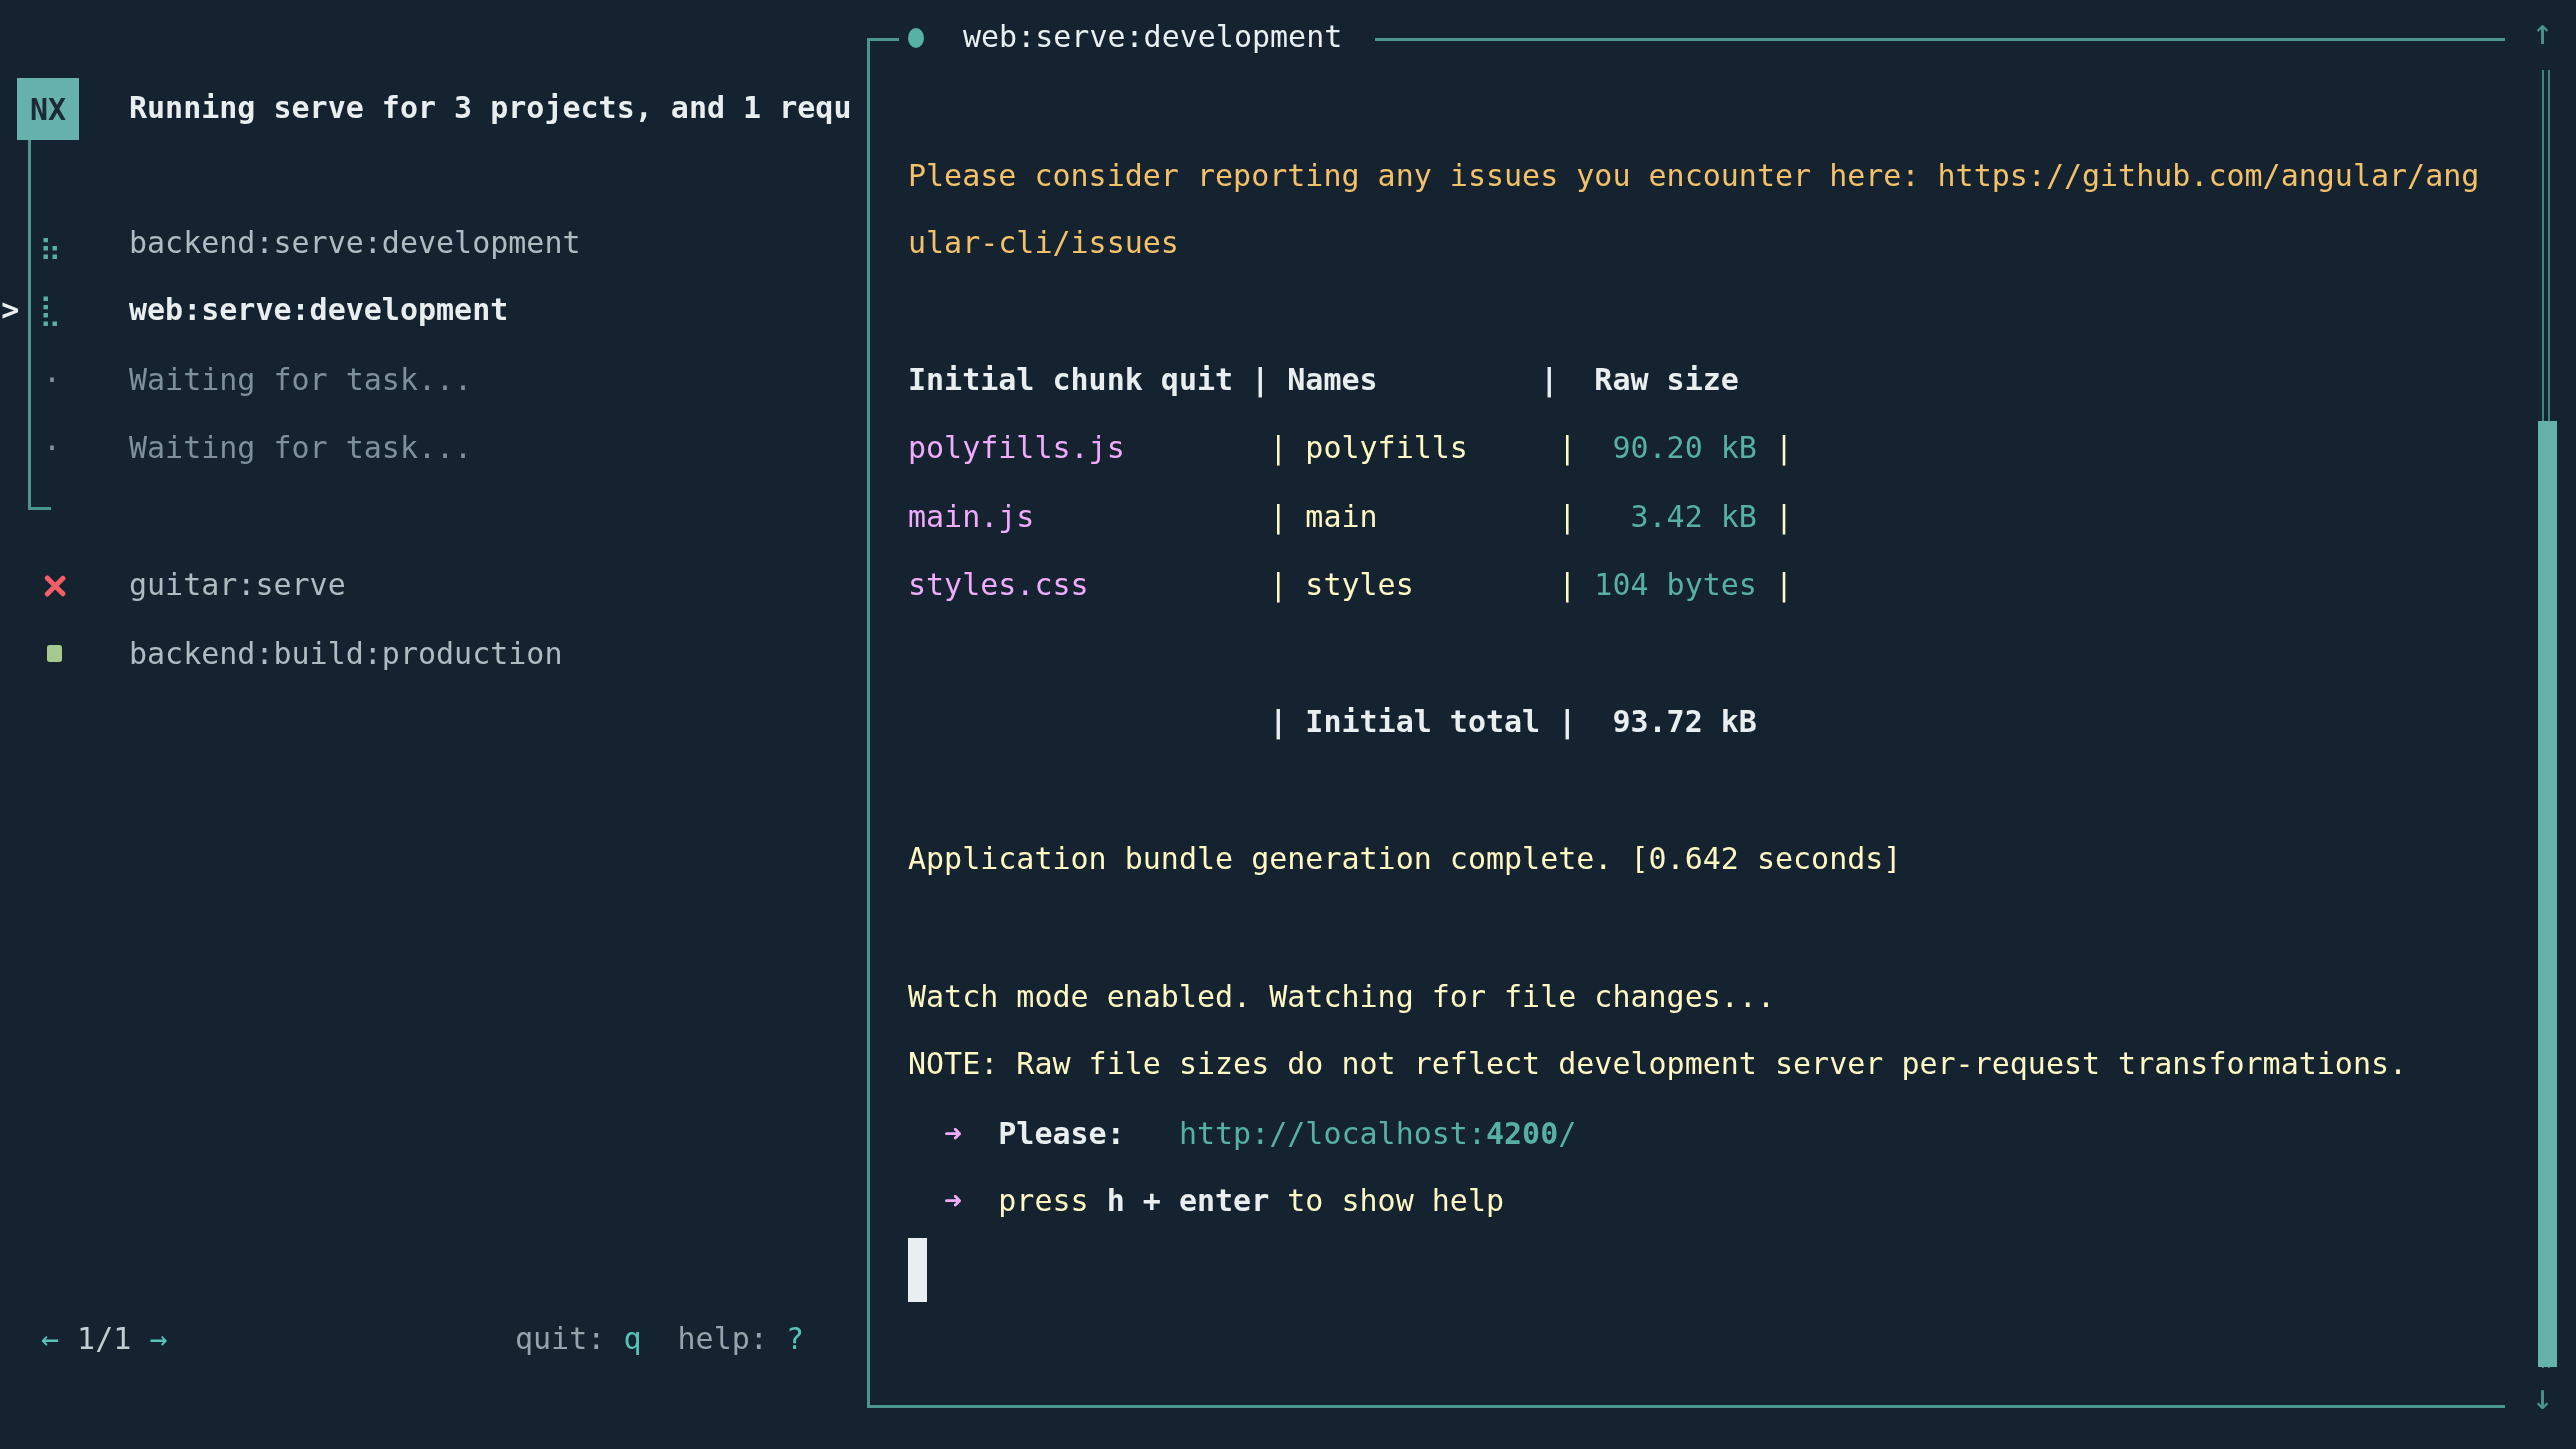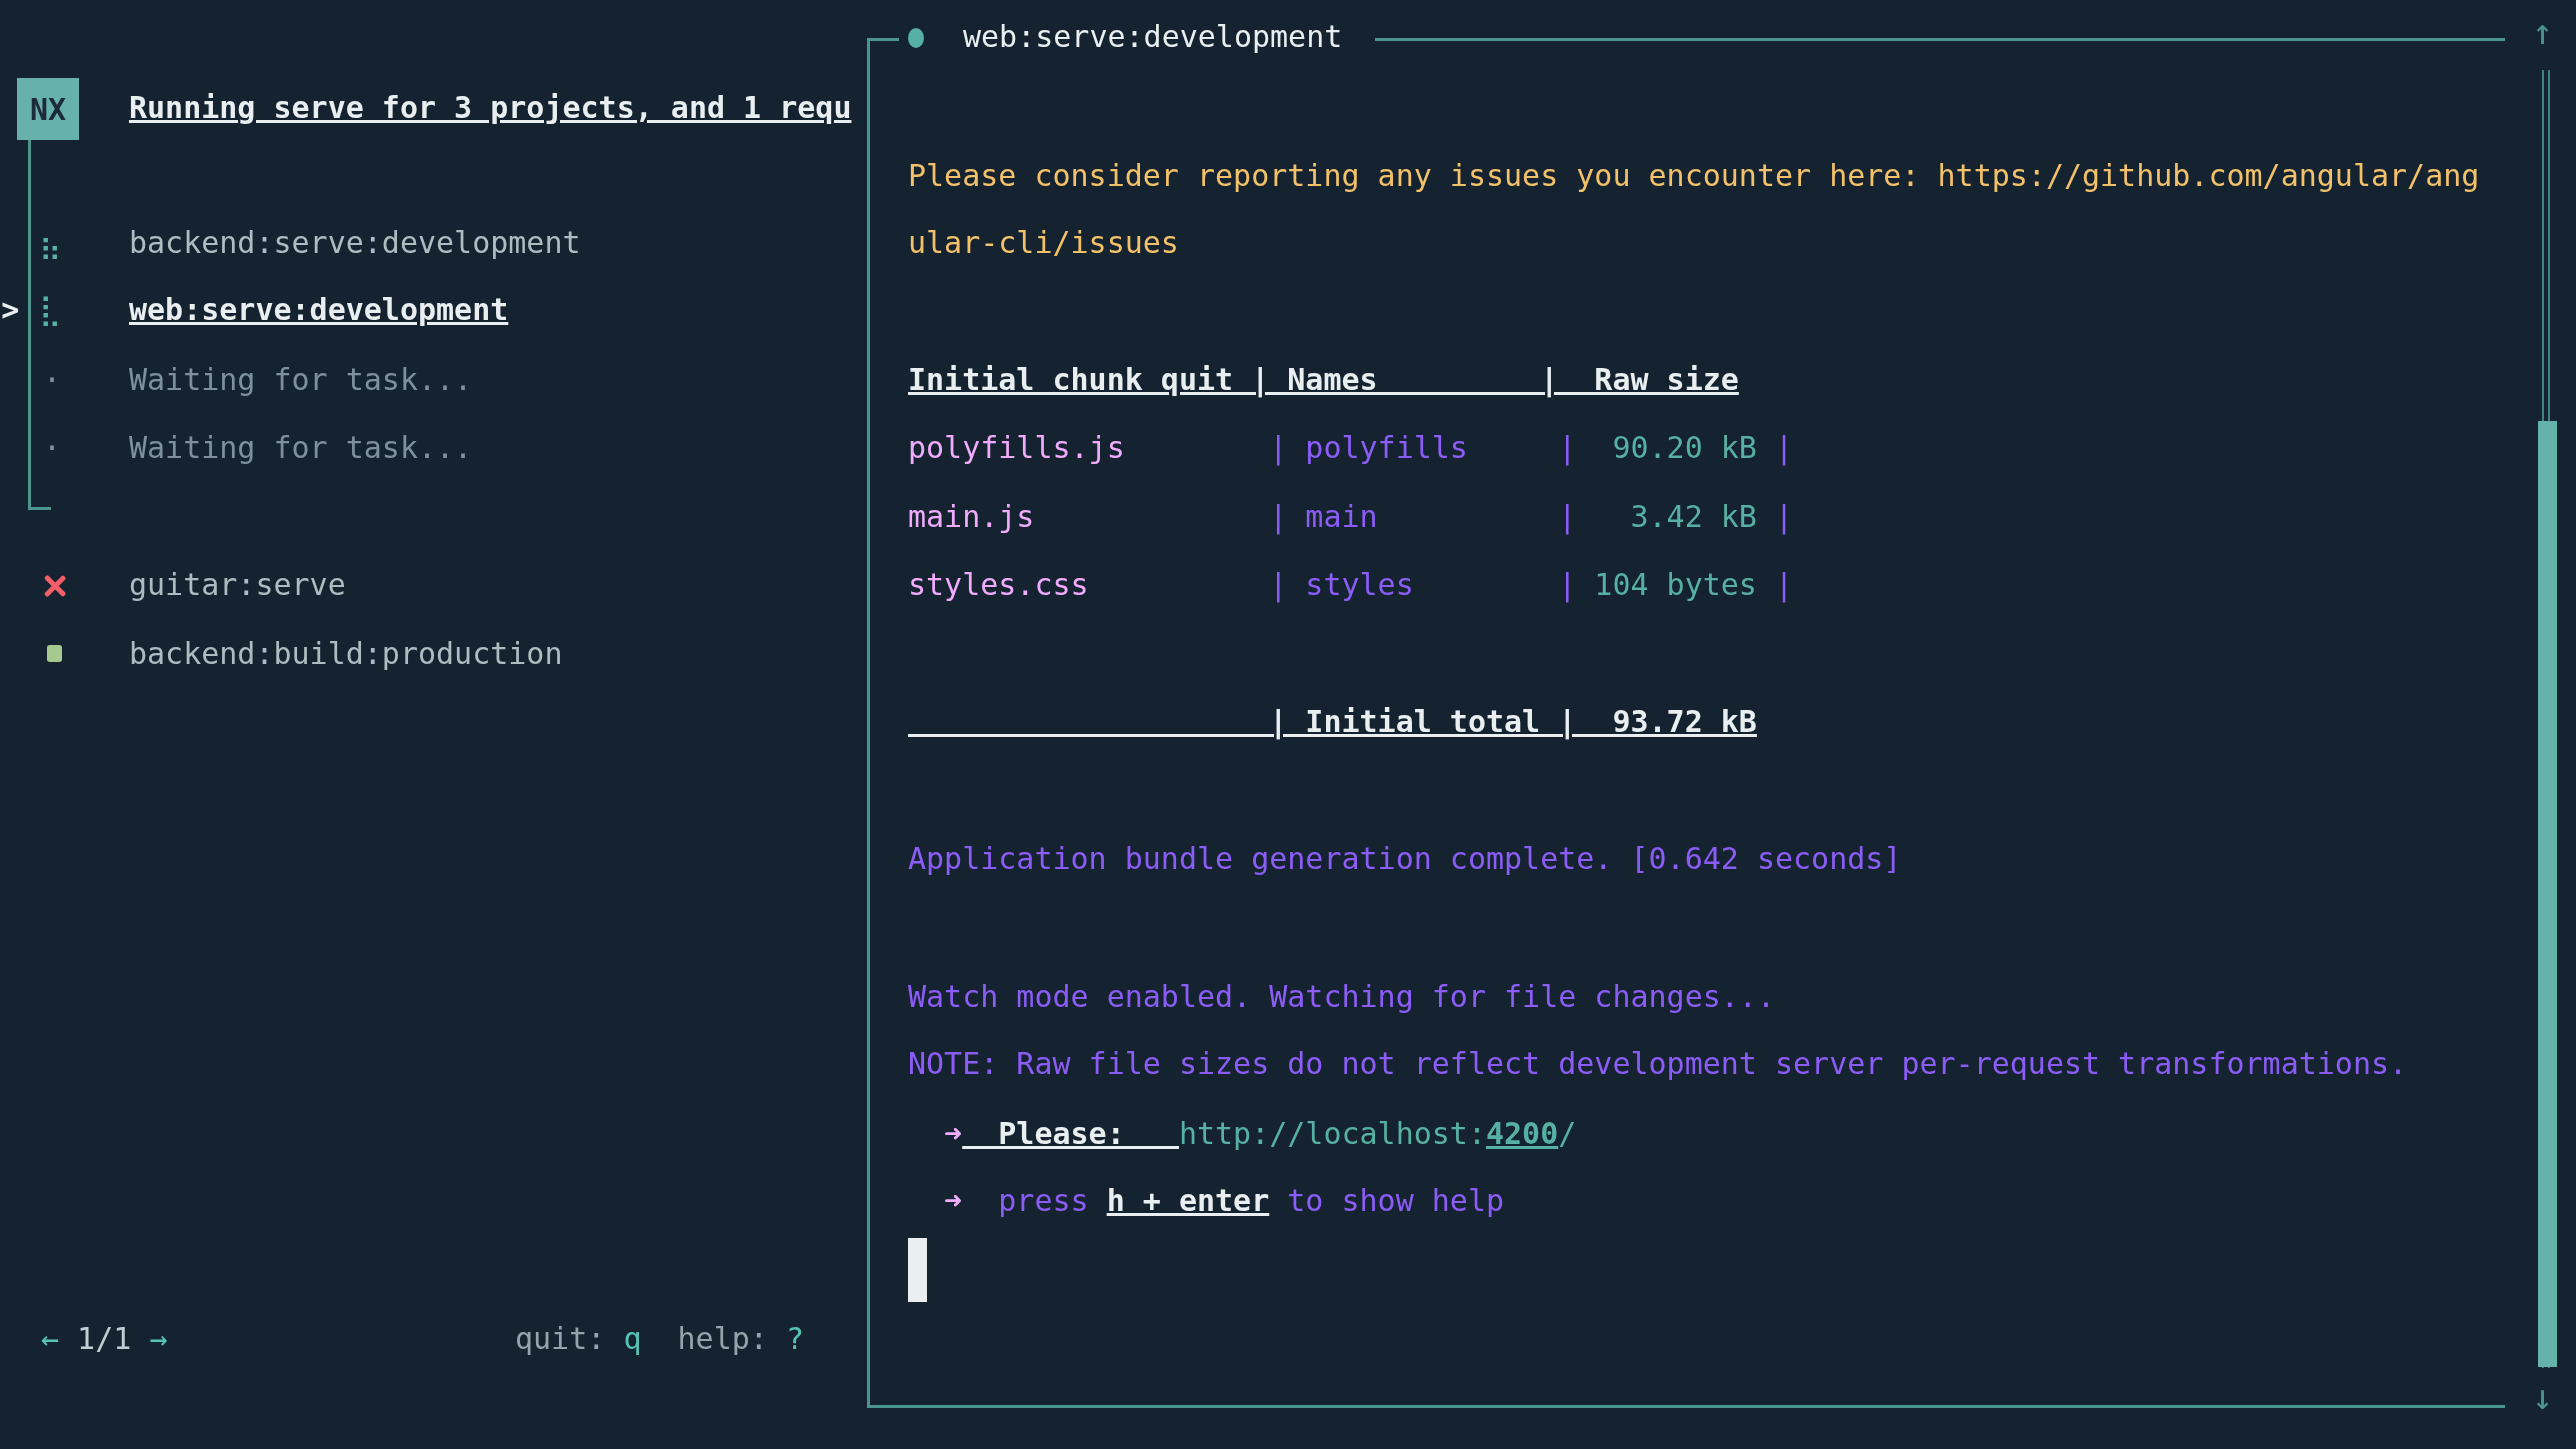--- a/index.html
+++ b/index.html
@@ -3,23 +3,23 @@
 <meta charset="utf-8">
 <style>
   html,body{margin:0;padding:0;background:#0d1a22;}
   .screen{
     position:relative;width:2576px;height:1449px;overflow:hidden;
     background:#152330;
     font-family:"DejaVu Sans Mono","DejaVu Sans",monospace;
     font-size:30px;color:#dfe8ea;
   }
   .ln{position:absolute;white-space:pre;height:40px;line-height:40px;}
-  .bold{font-weight:bold;text-decoration:underline;}
+  .bold{font-weight:bold;}
   .t-white{color:#e9eff1;}
-  .t-body{color:#8b5cf6;}
+  .t-body{color:#fef9c3;}
   .t-graylab{color:#aebcc2;text-align:center;}
   .t-dim{color:#7d909b;}
   .t-gray{color:#95a4ab;}
   .t-pager{color:#c0cdd2;}
   .t-green{color:#f0abfc;}
   .t-teal{color:#57b0a4;}
   .t-key{color:#56c3b7;}
   .t-yellow{color:#f3c169;}
 
   

